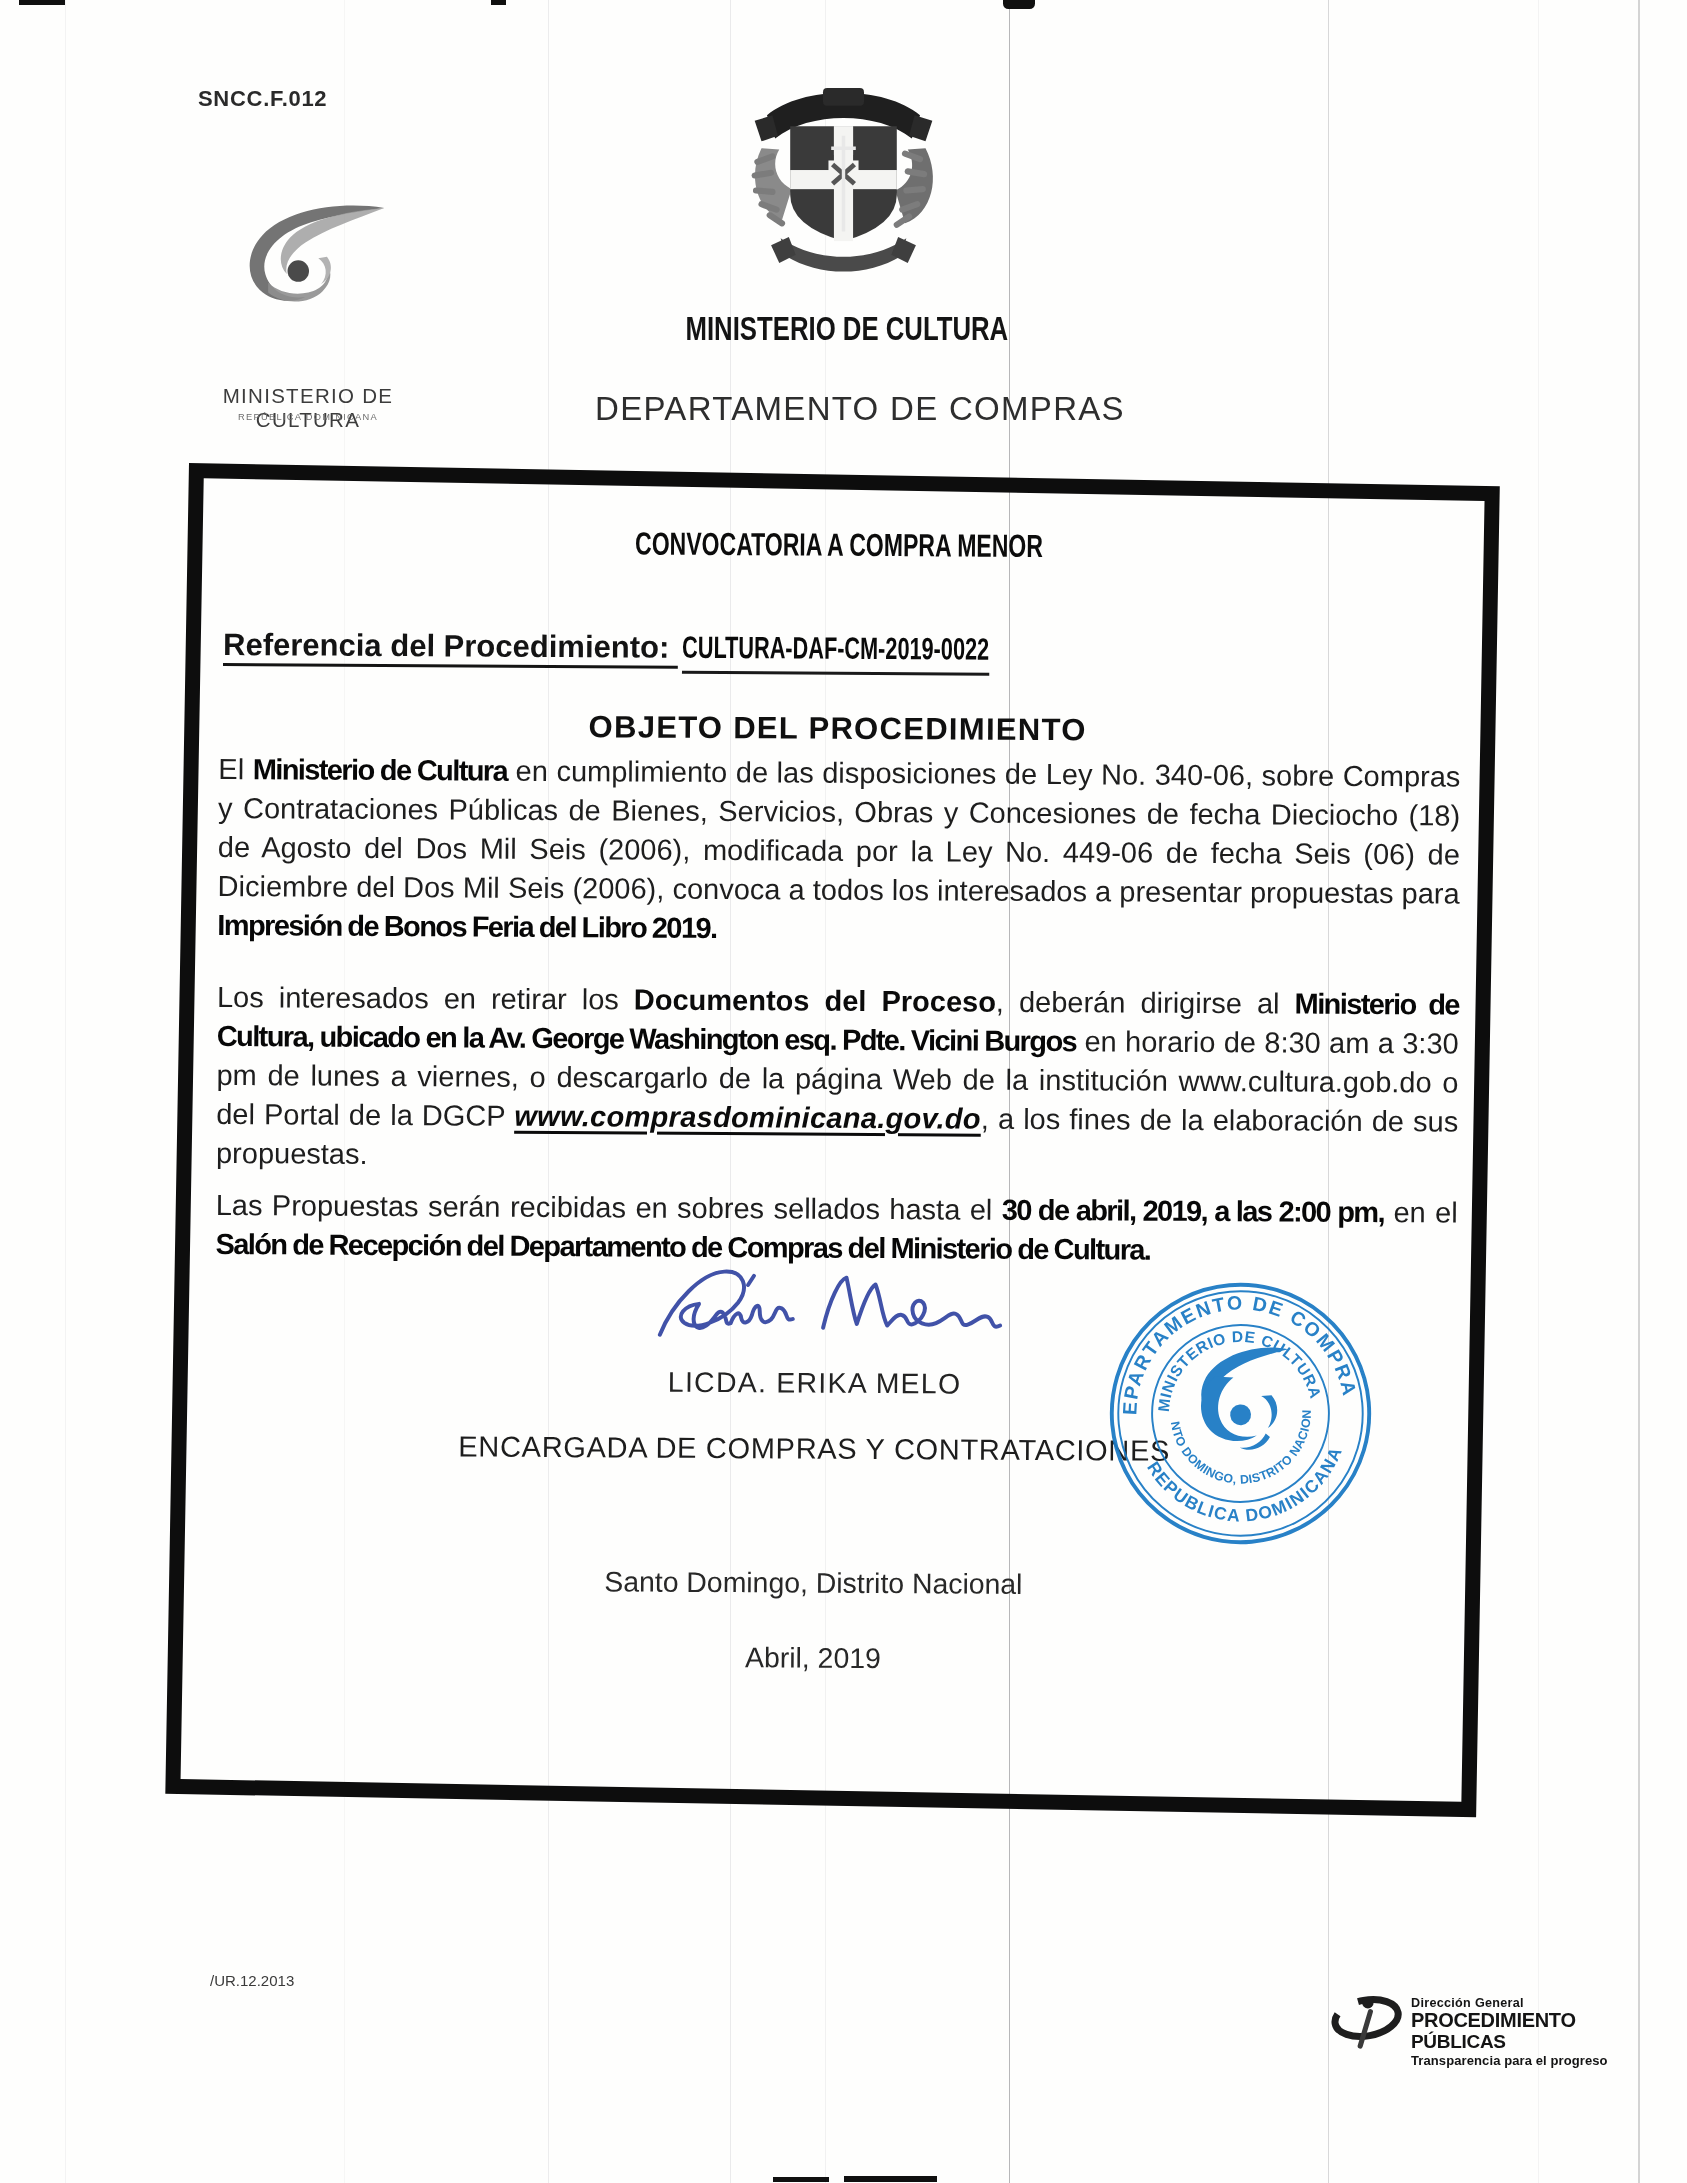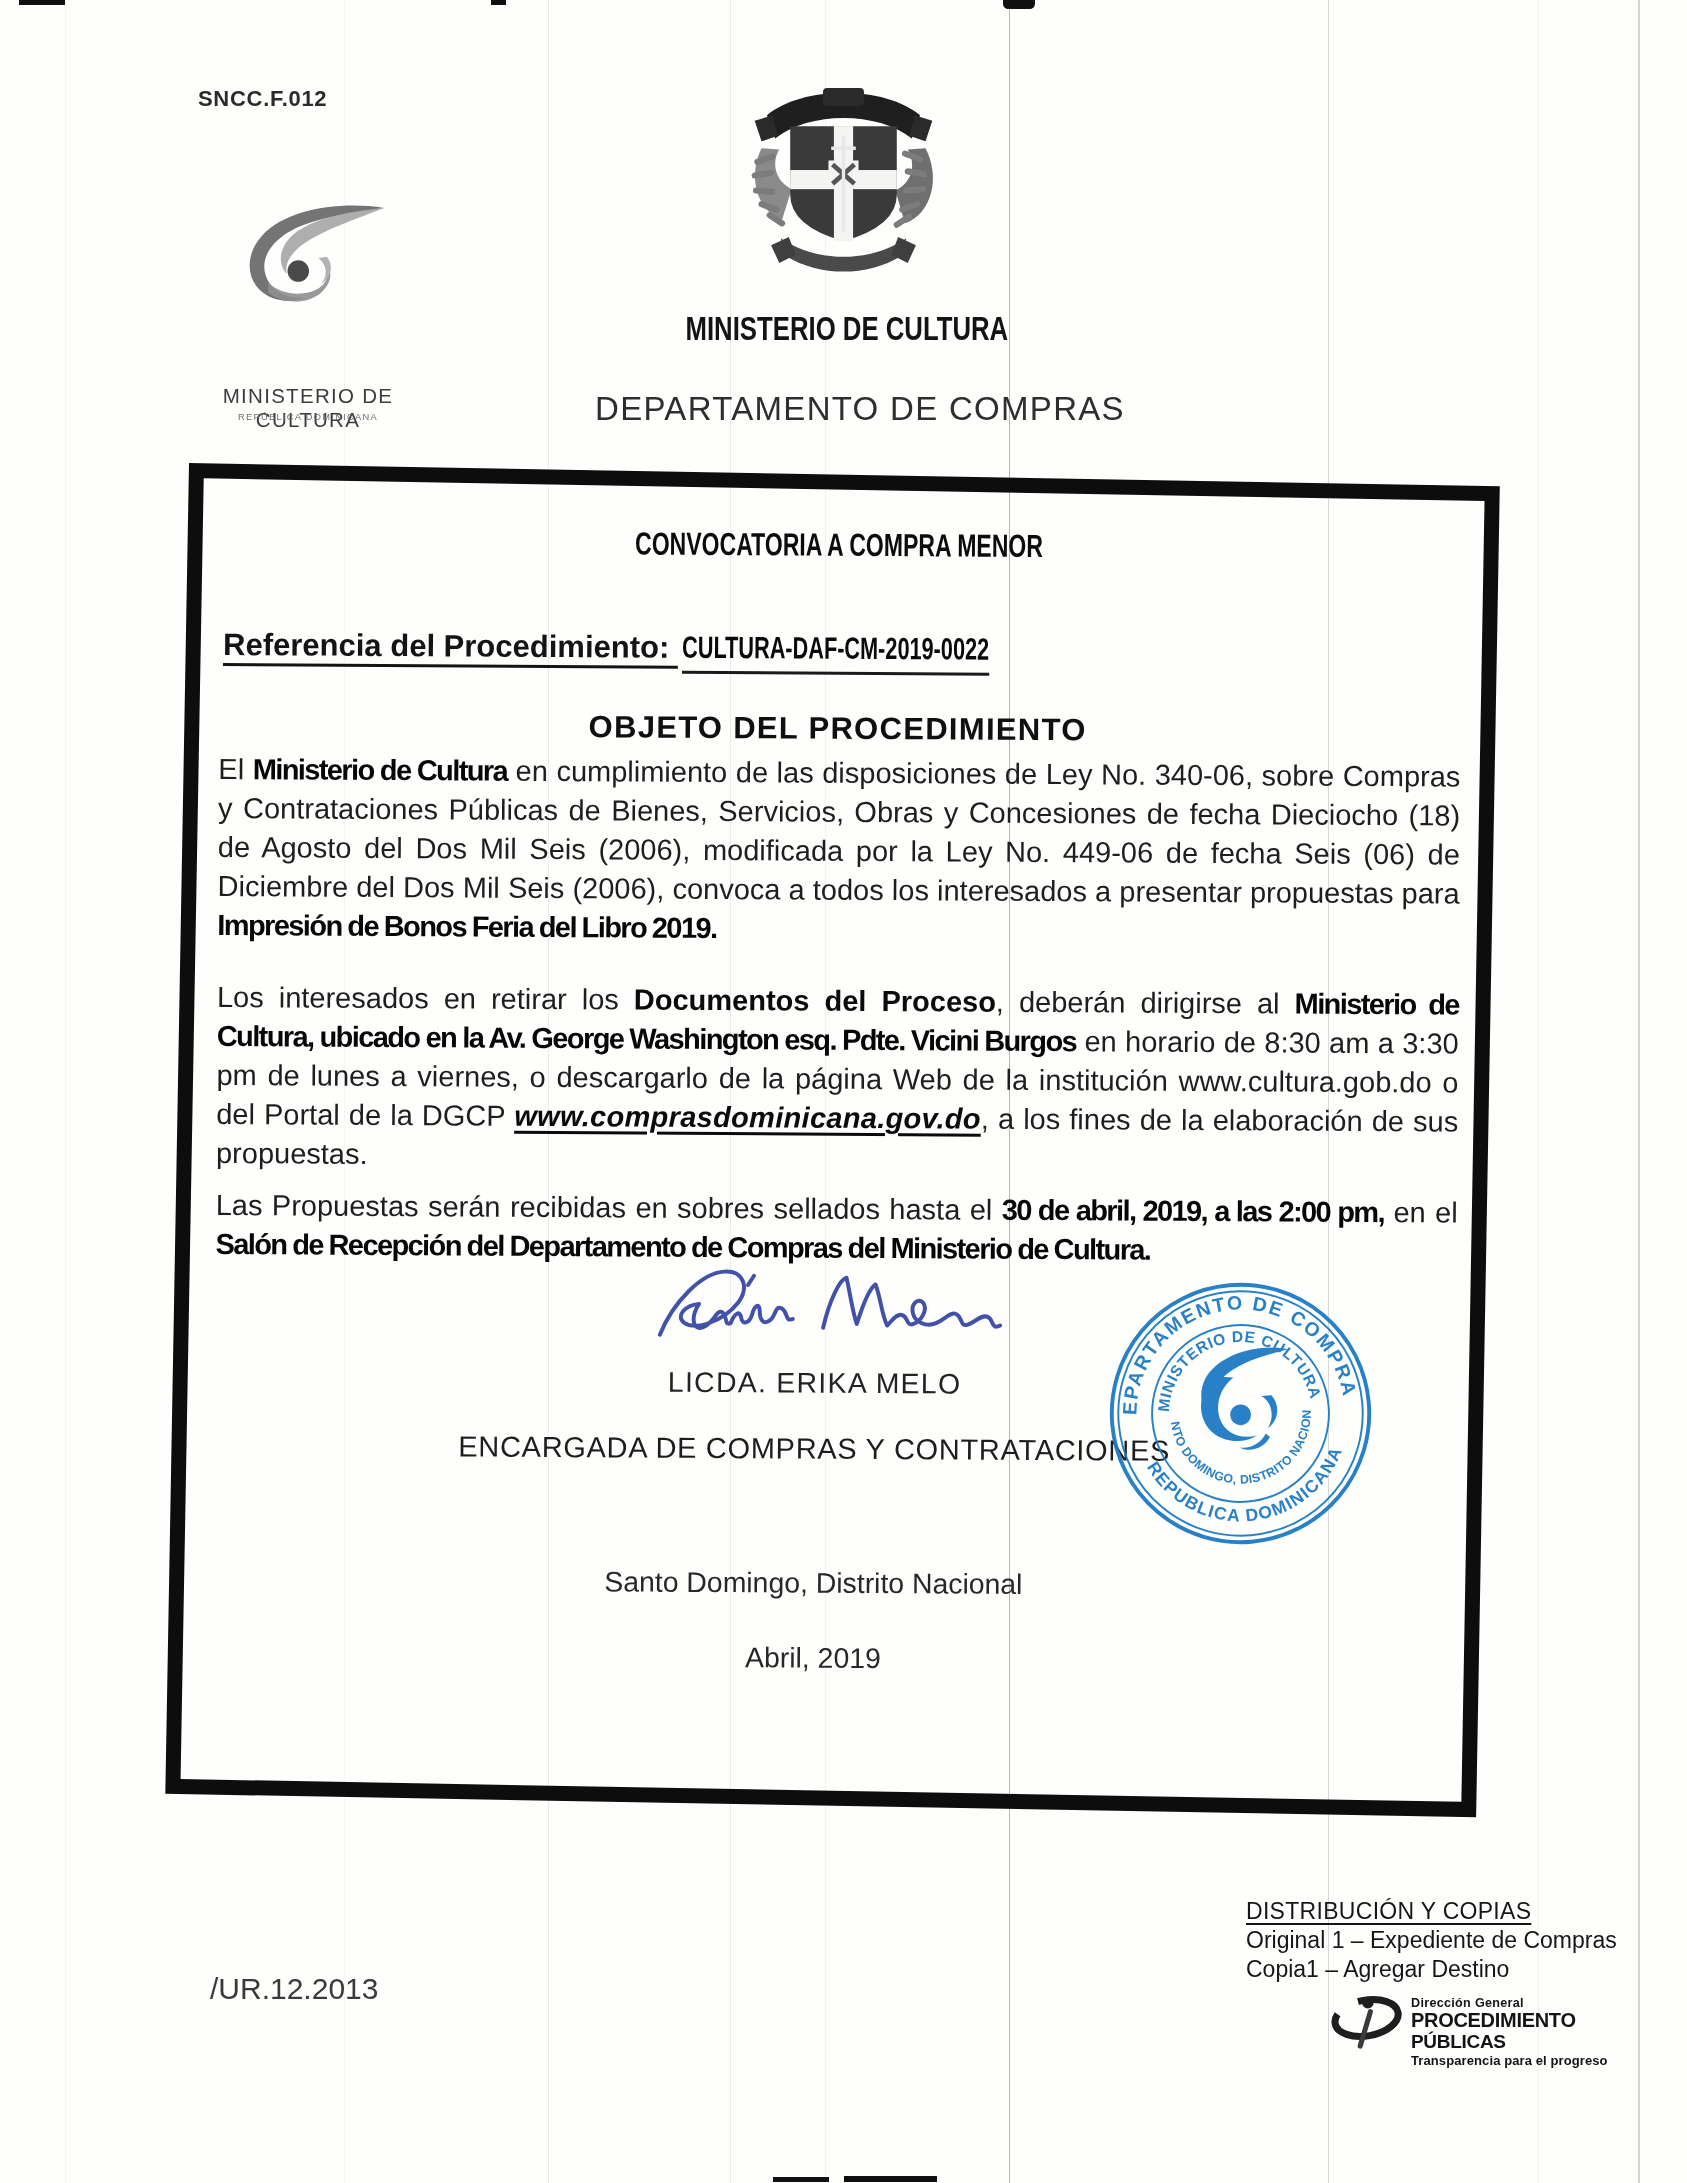--- a/index.html
+++ b/index.html
@@ -43,21 +43,21 @@
   .sig-name { position:absolute; left:218px; top:1363px; width:1204px; text-align:center; font-size:28.4px; color:#232323; letter-spacing:1.3px; }
   .sig-role { position:absolute; left:218px; top:1429px; width:1204px; text-align:center; font-size:29px; color:#1d1d1d; letter-spacing:0.7px; }
   .place-line { position:absolute; left:218px; top:1563px; width:1204px; text-align:center; font-size:28.4px; color:#282828; }
   .date-line  { position:absolute; left:218px; top:1638px; width:1204px; text-align:center; font-size:28.4px; color:#282828; }
 
   .stamp { position:absolute; left:1104px; top:1277px; width:273px; height:273px; transform:rotate(-5deg); opacity:0.94; }
 
   
   .dist-block { position:absolute; left:1246px; top:1897px; font-size:23px; color:#161616; line-height:29px; }
   .dist-title { text-decoration:underline; text-decoration-thickness:2px; text-underline-offset:4px; letter-spacing:0.3px; }
-  .form-code { position:absolute; left:210px; top:1972px; font-size:30px; color:#3a3a3a;text-align:right; }
+  .form-code { position:absolute; left:210px; top:1972px; font-size:15px; color:#3a3a3a;text-align:right; }
   .dgcp { position:absolute; left:1327px; top:1985px; display:flex; align-items:flex-start; }
   .dgcp-text { margin-left:1px; margin-top:10.6px; color:#141414; }
   .dgcp-l1 { font-size:12.6px; font-weight:bold; letter-spacing:0.3px; }
   .dgcp-l2 { font-size:20px; font-weight:bold; letter-spacing:-0.3px; line-height:21px; }
   .dgcp-l3 { font-size:19px; font-weight:bold; letter-spacing:-0.3px; line-height:21px; }
   .dgcp-l4 { font-size:13px; font-weight:bold; letter-spacing:0.1px; margin-top:1.3px; }
 
   .edge-mark { position:absolute; background:#101010; }
 </style>
 </head>
@@ -167,25 +167,20 @@
     </g>
     <g>
       <path d="M292,118 C248,104 186,116 162,150 C146,174 150,200 170,214 C160,196 164,172 186,154 C212,132 254,124 292,118 Z" fill="#1b7ac4"></path>
       <path d="M176,150 C150,168 142,204 160,230 C176,252 210,258 232,246 C206,250 184,238 178,216 C172,194 182,168 204,154 Z" fill="#1b7ac4"></path>
       <circle cx="210" cy="212" r="16" fill="#1b7ac4"></circle>
       <path d="M244,186 C260,196 262,220 250,236 C268,226 272,202 260,186 Z" fill="#1b7ac4"></path>
       <path d="M246,244 C238,258 220,266 204,262 C220,272 242,266 252,250 Z" fill="#1b7ac4"></path>
     </g>
   </svg>
 
-  <div class="dist-block">
-    <div class="dist-title">DISTRIBUCIÓN Y COPIAS</div>
-    <div>Original 1 – Expediente de Compras</div>
-    <div>Copia1 – Agregar Destino</div>
-  </div>
 
   <div class="form-code">/UR.12.2013</div>
 
   <div class="dgcp">
     <svg width="83" height="66" viewBox="0 0 130 100">
       <ellipse cx="62" cy="50" rx="50" ry="28" fill="none" stroke="#1e1e1e" stroke-width="11" stroke-dasharray="140 38" transform="rotate(-10 62 50)"></ellipse>
       <circle cx="64" cy="26" r="9" fill="#1e1e1e"></circle>
       <path d="M68,40 L52,94" stroke="#3a3a3a" stroke-width="8" stroke-linecap="round"></path>
     </svg>
     <div class="dgcp-text">

